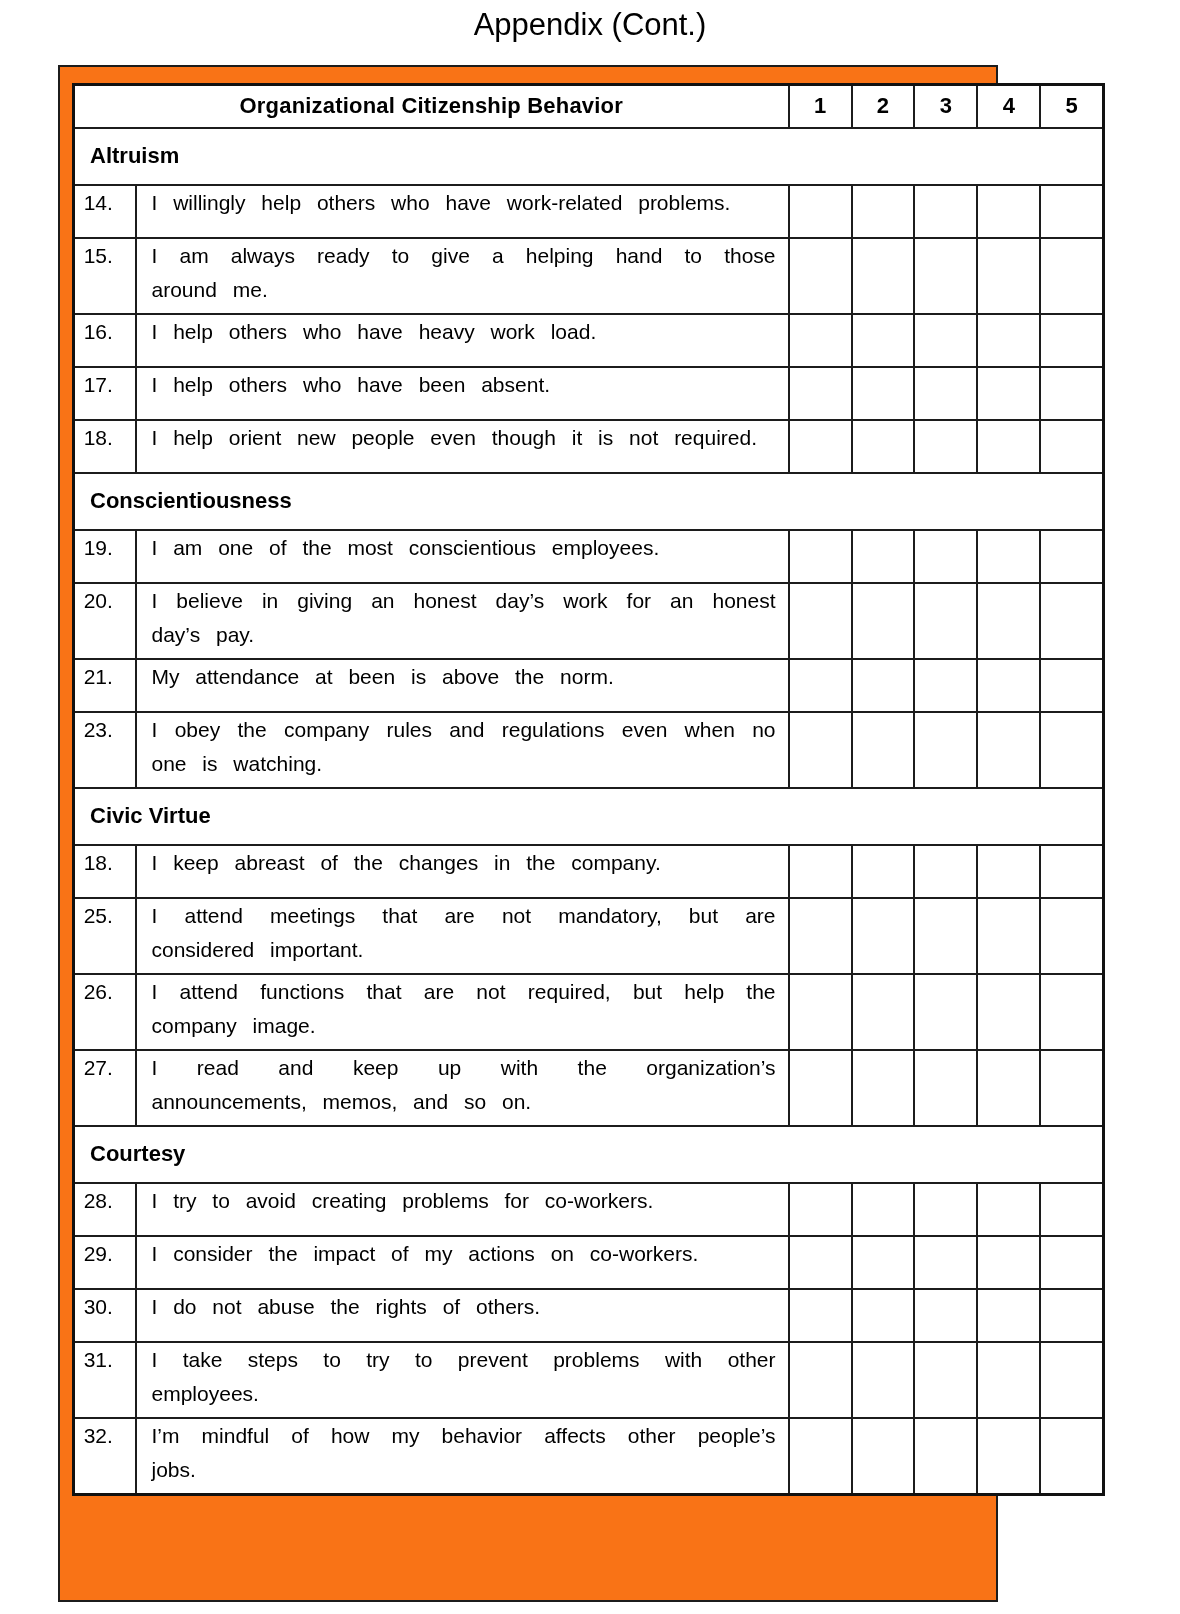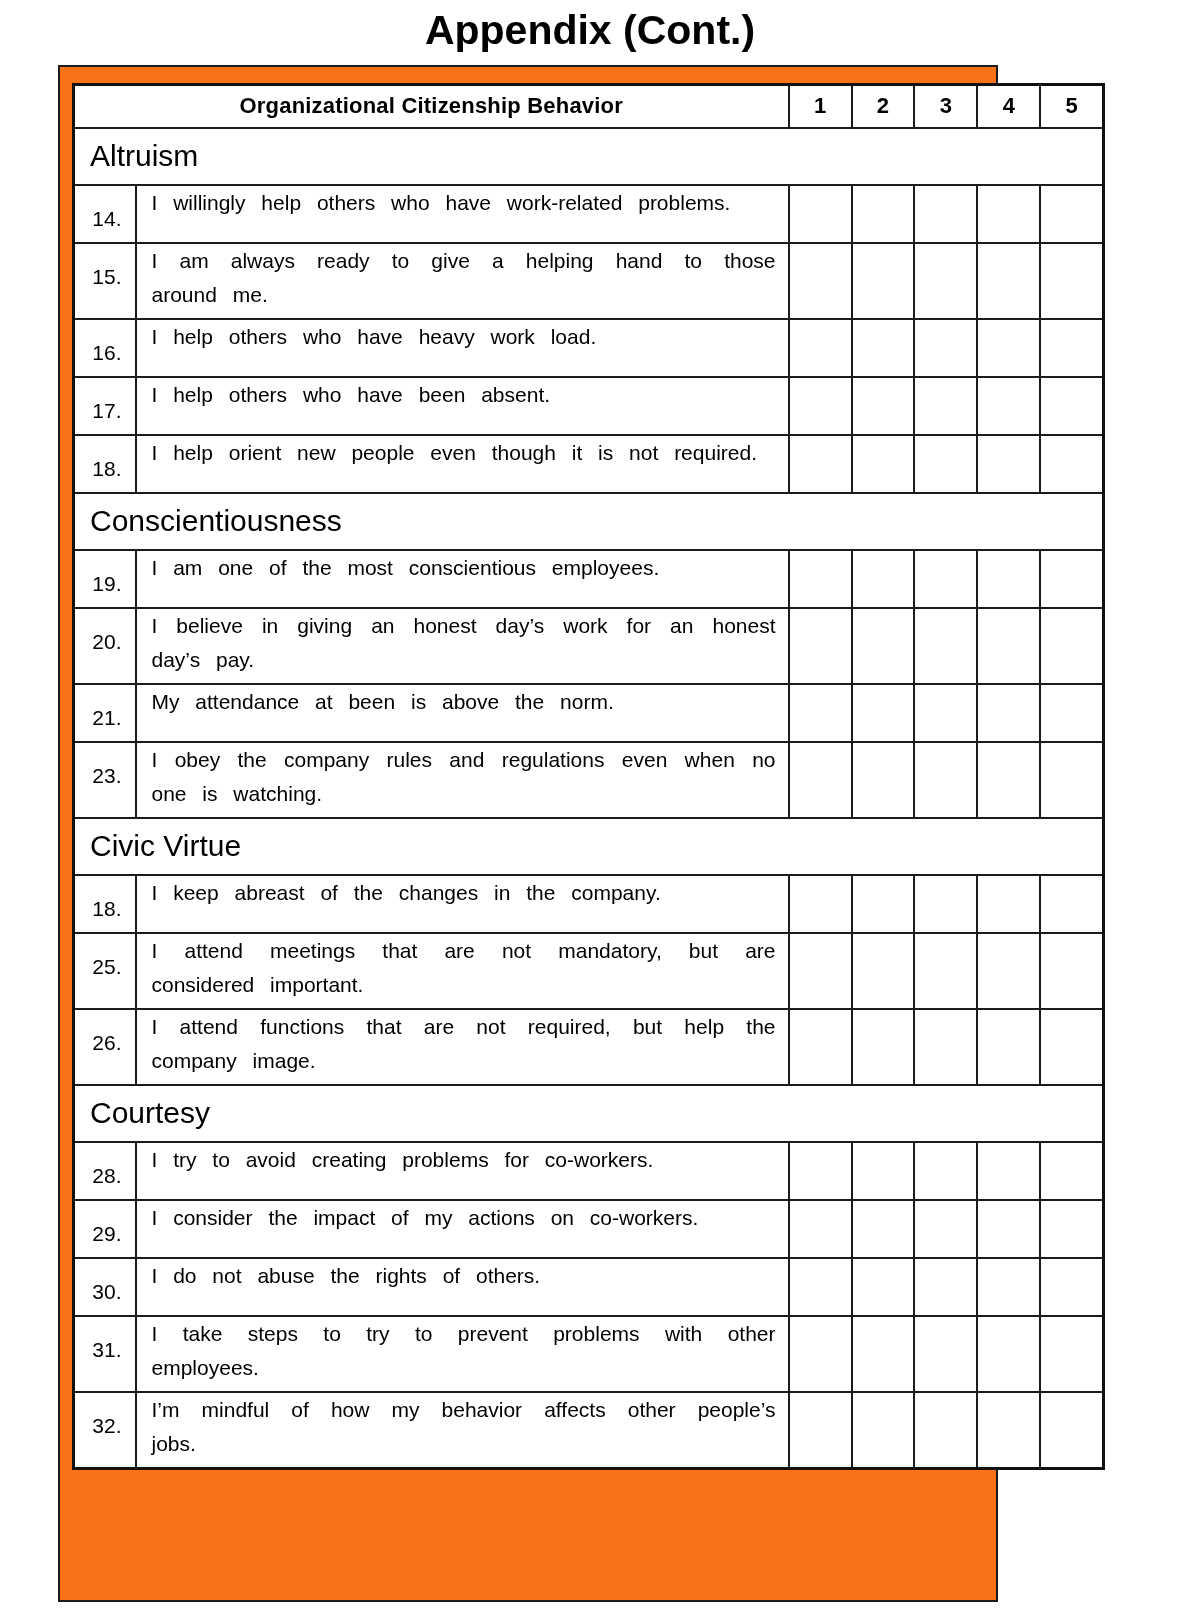--- a/index.html
+++ b/index.html
@@ -11,22 +11,22 @@
     font-family: "Liberation Sans", "DejaVu Sans", sans-serif;
     position: relative;
     overflow: hidden;
   }
   .doc-title {
     position: absolute;
     top: 7px;
     left: 0;
     width: 100%;
     text-align: center;
-    font-size: 41px;
-    font-weight: 700;
+    font-size: 31px;
+    font-weight: 400;
     letter-spacing: 0;
   }
   .frame {
     position: absolute;
     left: 58px;
     top: 65px;
     width: 940px;
     height: 1537px;
     border: 2px solid #1c1c1c;
     box-sizing: border-box;
@@ -53,31 +53,31 @@
     letter-spacing: 0.2px;
   }
   th.scale {
     font-size: 22px;
     font-weight: bold;
     text-align: center;
     vertical-align: middle;
   }
   tr.section { height: 57px; }
   td.section {
-    font-size: 30px;
-    font-weight: normal;
+    font-size: 22px;
+    font-weight: bold;
     vertical-align: middle;
     padding-left: 15px;
   }
   tr.q { height: 53px; }
   td.qnum {
     font-size: 21px;
-    text-align: right;
+    text-align: center;
     vertical-align: top;
-    padding: 16px 13px 6px 0;
+    padding: 0 13px 6px 0;
     line-height: 34px;
   }
   td.qtext {
     font-size: 21px;
     vertical-align: top;
     padding: 0 12px 6px 15px;
     line-height: 34px;
     text-align: justify;
     word-spacing: 10px;
   }
@@ -221,20 +221,29 @@
           </tr>
           <tr class="q">
             <td class="qnum">26.</td>
             <td class="qtext">I attend functions that are not required, but help the company image.</td>
             <td class="rate"></td>
             <td class="rate"></td>
             <td class="rate"></td>
             <td class="rate"></td>
             <td class="rate"></td>
           </tr>
+          <tr class="q">
+            <td class="qnum">27.</td>
+            <td class="qtext">I read and keep up with the organization’s announcements, memos, and so on.</td>
+            <td class="rate"></td>
+            <td class="rate"></td>
+            <td class="rate"></td>
+            <td class="rate"></td>
+            <td class="rate"></td>
+          </tr>
           <tr class="section">
             <td colspan="7" class="section">Courtesy</td>
           </tr>
           <tr class="q">
             <td class="qnum">28.</td>
             <td class="qtext">I try to avoid creating problems for co-workers.</td>
             <td class="rate"></td>
             <td class="rate"></td>
             <td class="rate"></td>
             <td class="rate"></td>

